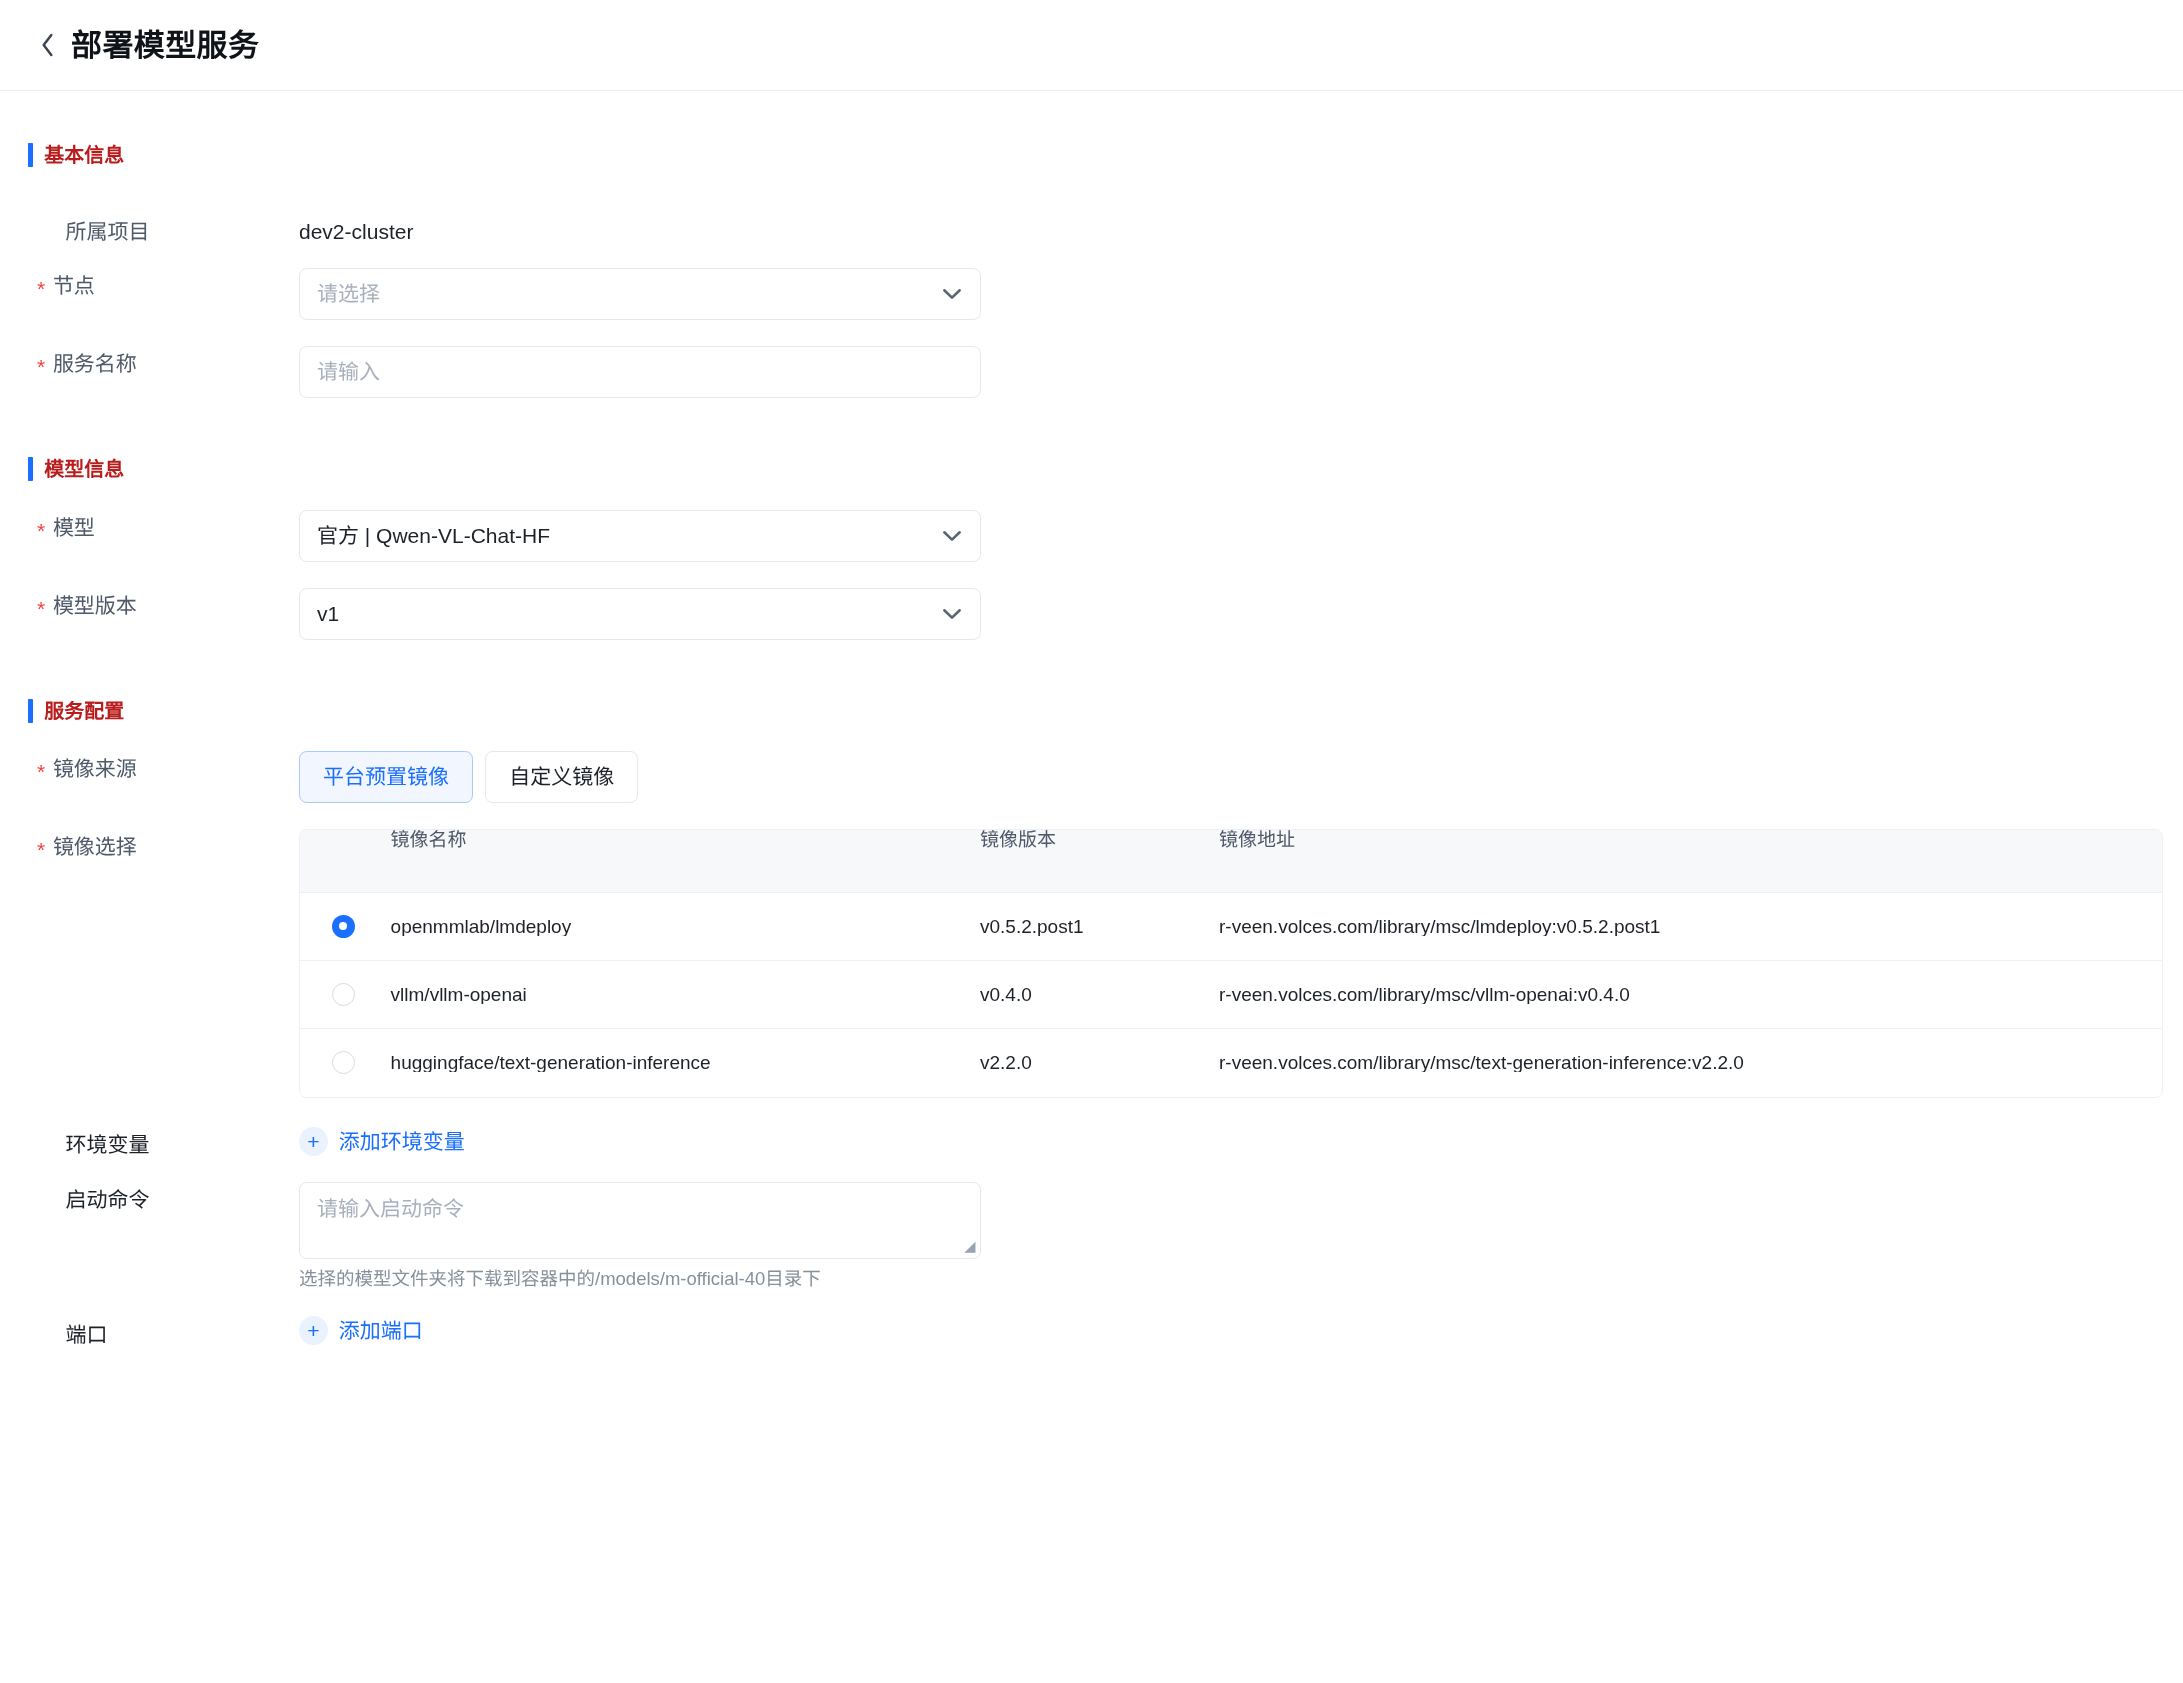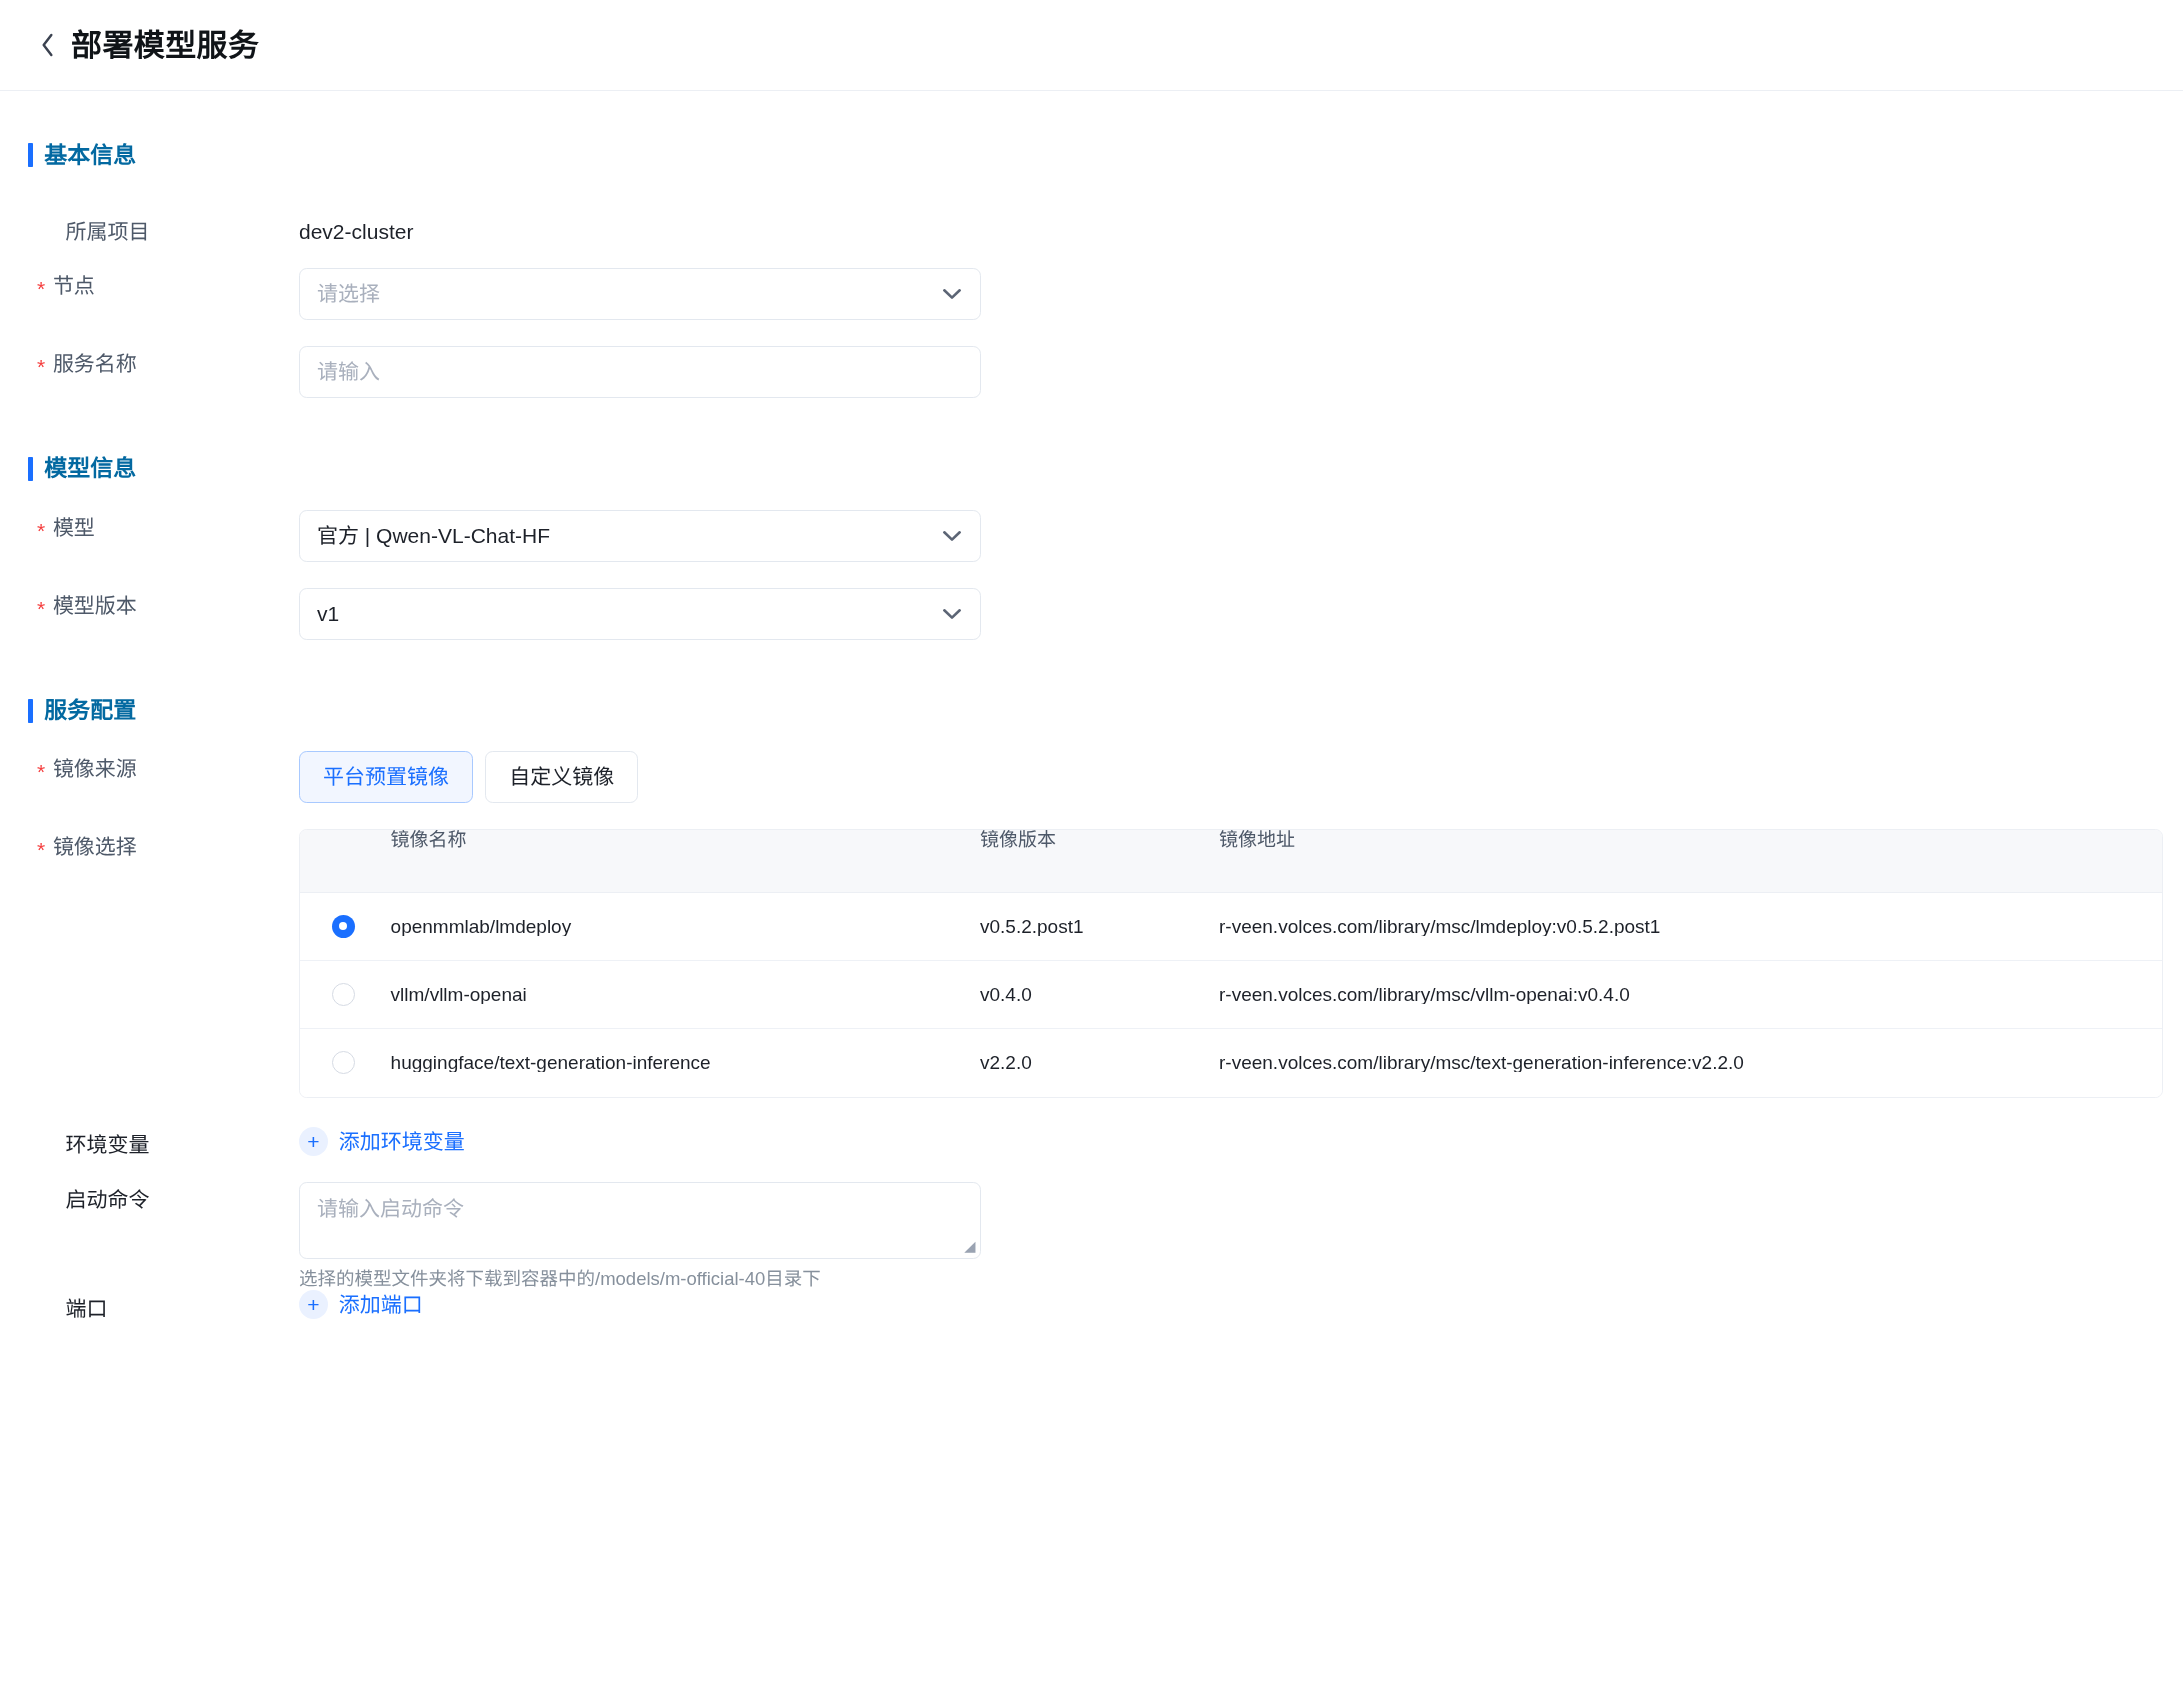--- a/index.html
+++ b/index.html
@@ -49,23 +49,23 @@
   }
   .section-bar {
     width: 5.4px;
     height: 24px;
     background: #1a6fff;
     border-radius: 0.8px;
     margin-right: 10.8px;
     flex: none;
   }
   .section-title {
-    font-size: 23px;
+    font-size: 20px;
     font-weight: 700;
-    color: #0369a1;
+    color: #b91c1c;
     line-height: 1;
   }
 
   
   .form-row {
     display: flex;
     align-items: flex-start;
     padding-left: 37px;
   }
   .form-label {
@@ -266,21 +266,21 @@
   .sp-row-2       { margin-top: 26px; }
   .sp-row-3       { margin-top: 26px; }
   .sp-model-head  { margin-top: 59px; }
   .sp-model-row1  { margin-top: 29px; }
   .sp-model-row2  { margin-top: 26px; }
   .sp-svc-head    { margin-top: 59px; }
   .sp-svc-row1    { margin-top: 28px; }
   .sp-svc-row2    { margin-top: 26px; }
   .sp-env         { margin-top: 29px; }
   .sp-cmd         { margin-top: 26px; }
-  .sp-port        { }
+  .sp-port        { margin-top: 26px; }
 </style>
 </head>
 <body>
 
 <div class="page-header">
   <div class="back-chevron">
     <svg width="17" height="26" viewBox="0 0 22 34" fill="none" aria-hidden="true">
       <path d="M16 4 L6 17 L16 30" stroke="#3b4250" stroke-width="3.2" stroke-linecap="round" stroke-linejoin="round"></path>
     </svg>
   </div>

